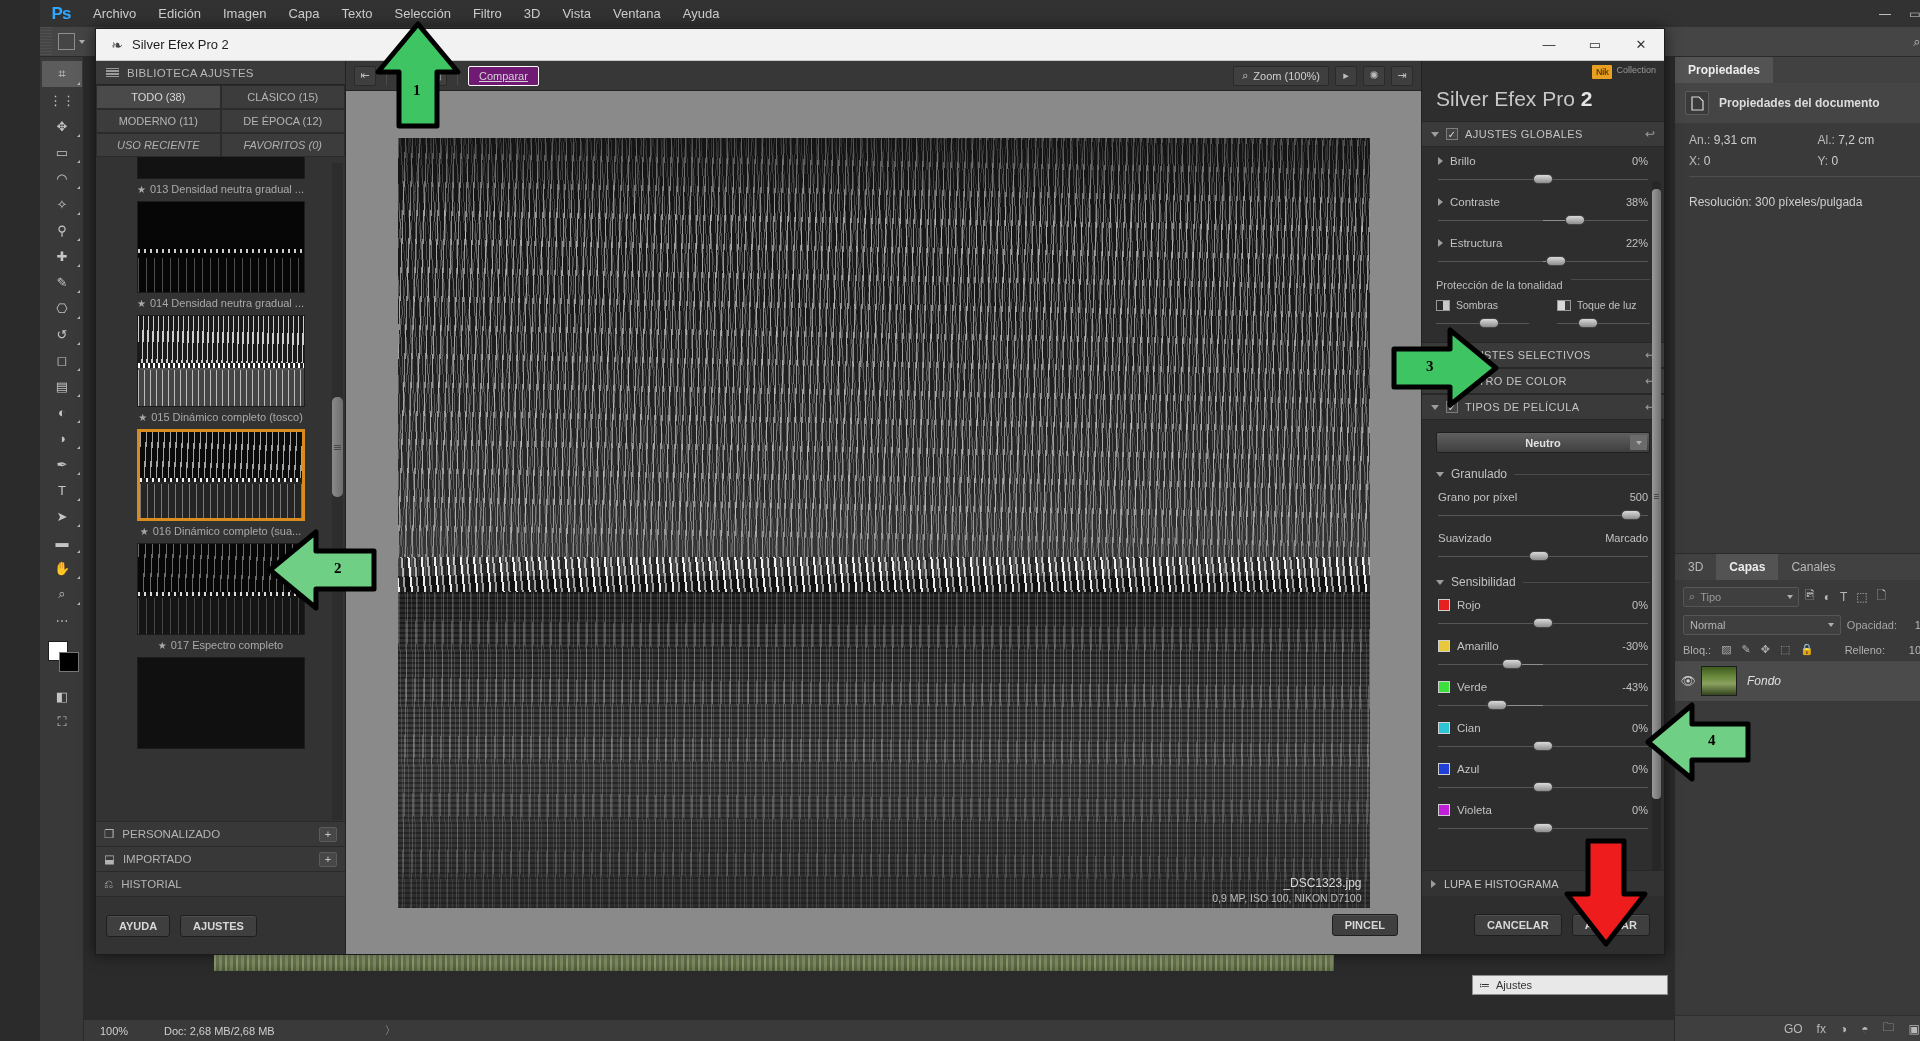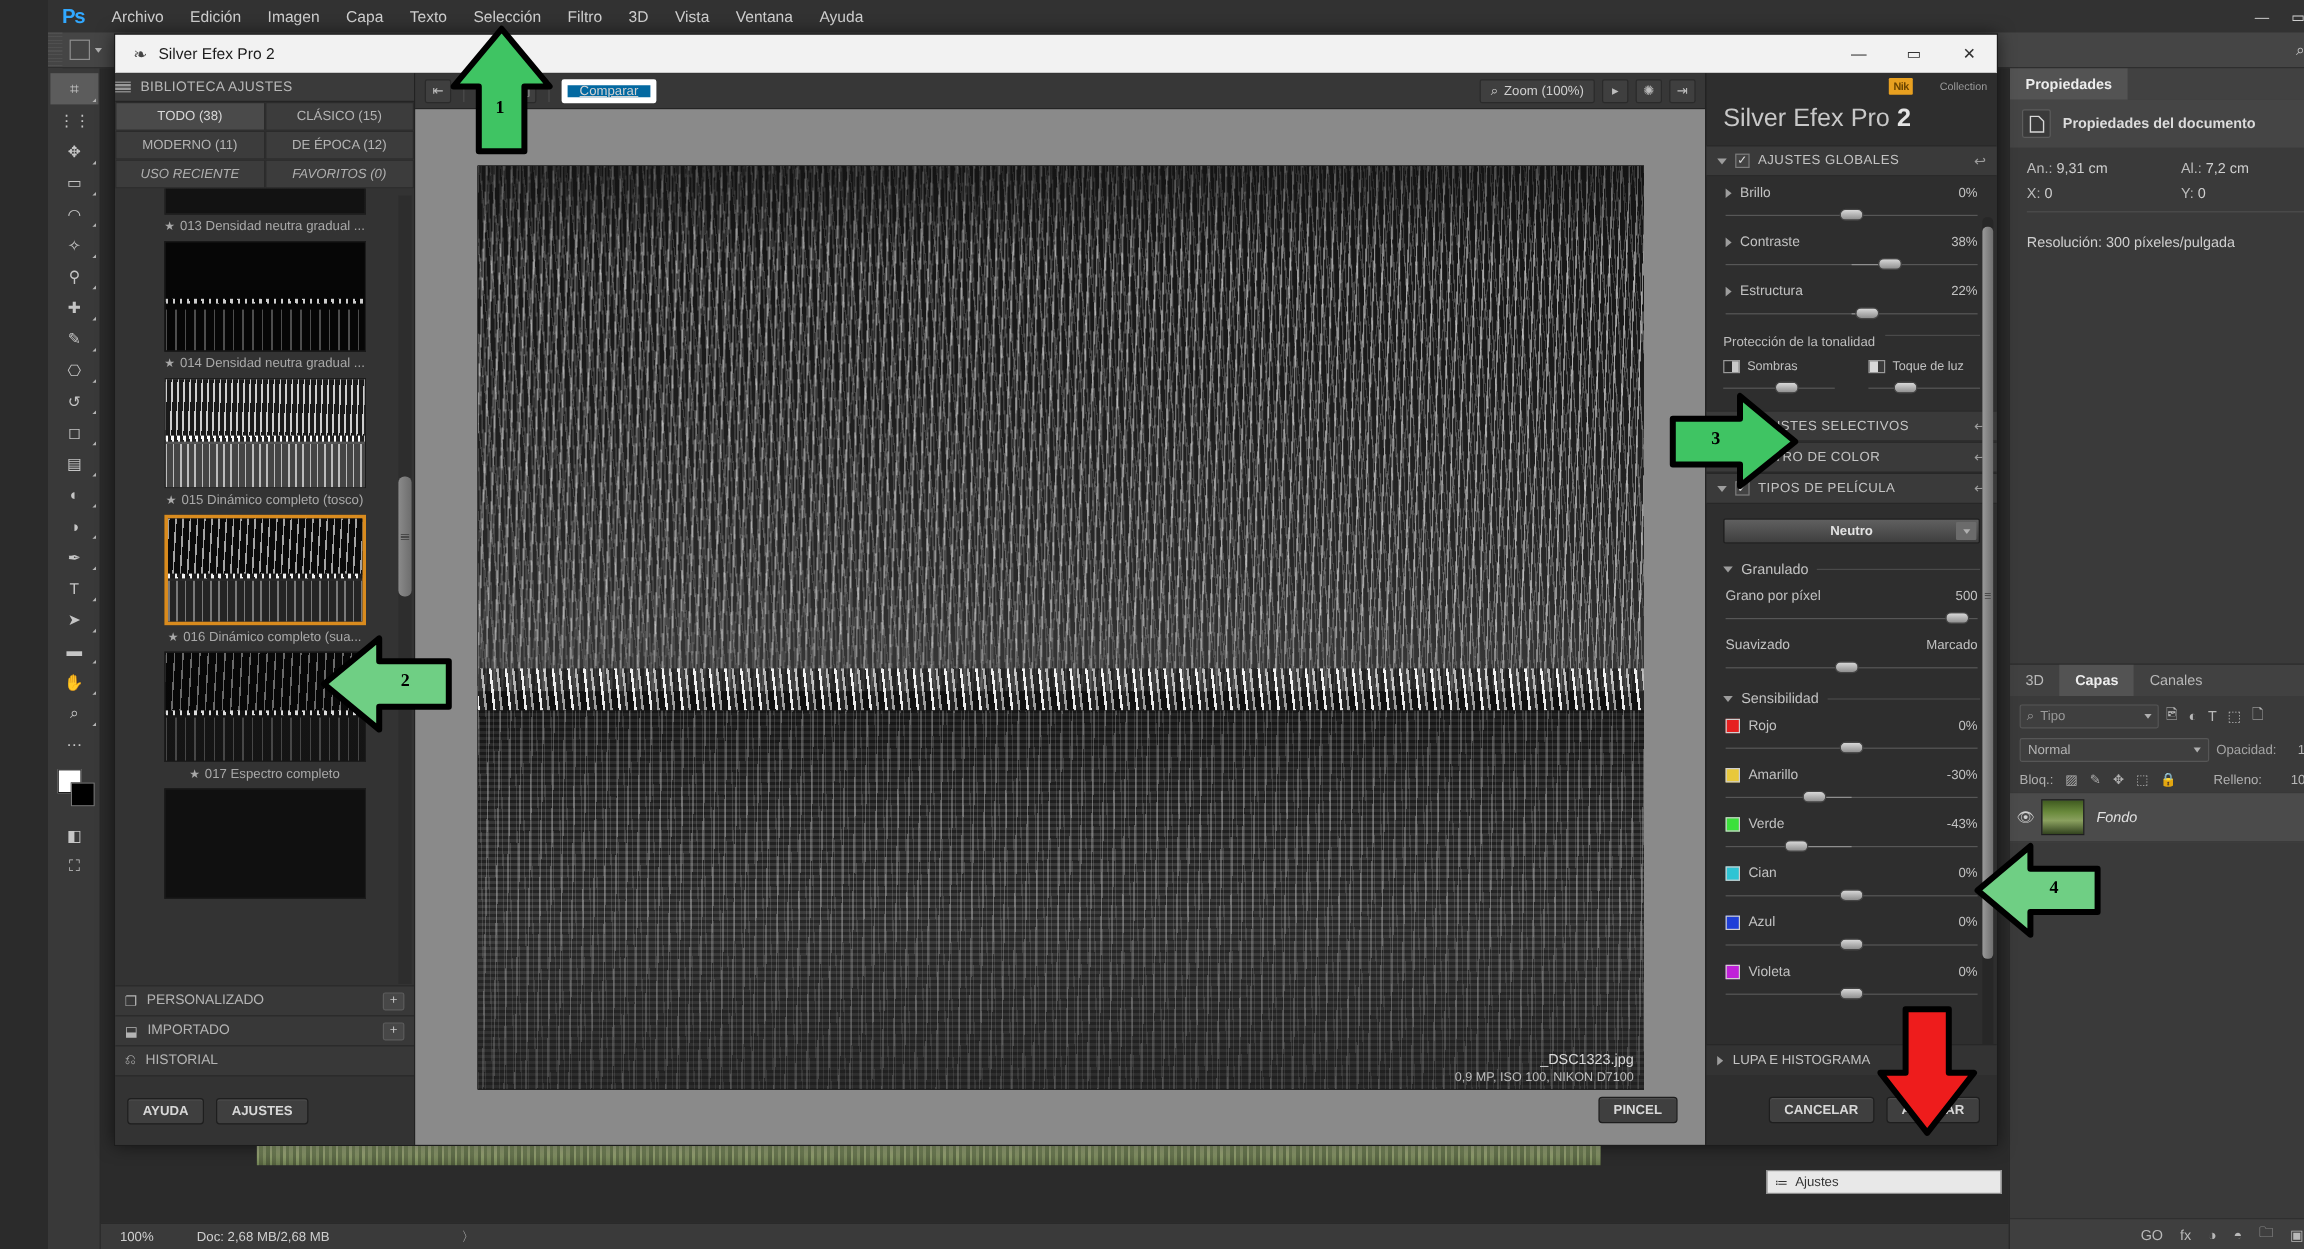--- a/index.html
+++ b/index.html
@@ -139,21 +139,21 @@
      margin-left:8px; color:#444; font-size: 14px; }
   .sep-title .txt { font-size: 13px; color: #1c1c1c; margin-left: 2px; }
   .sep-title .ctrls { margin-left:auto; display:flex; }
   .sep-title .ctrls div { width: 46px; height: 32px; display:flex; align-items:center; justify-content:center;
      font-size: 13px; color:#333; }
 
   .sep-body { position:absolute; left:0; top:32px; right:0; bottom:0; background:#2b2b2b; }
 
   
   .presets { position:absolute; left:0; top:0; width: 250px; bottom:0; background:#333; border-right:1px solid #222; }
-  .presets-hd { height:24px; background:#3a3a3a; display:flex; align-items:center; gap:8px; 
+  .presets-hd { height:24px; background:#3a3a3a; display:flex; align-items:center; gap:8px; padding-left:10px;
      border-bottom:1px solid #242424; }
   .hamb { width:13px; height:10px; display:flex; flex-direction:column; justify-content:space-between; }
   .hamb i { display:block; height:1.6px; background:#9a9a9a; }
   .presets-hd .t { font-size: 11.5px; color: #b8b8b8; letter-spacing:.3px; }
   .cat-grid { display:grid; grid-template-columns: 1fr 1fr; }
   .cat { height: 24px; display:flex; align-items:center; justify-content:center;
      font-size: 11px; color: #b5b5b5; background:#3c3c3c; border:1px solid #2b2b2b; }
   .cat.it { font-style: italic; color:#b0b0b0; }
   .cat.sel { background:#4a4a4a; color:#d8d8d8; }
   .preset-list { position:absolute; left:0; right:0; top: 96px; bottom: 128px; overflow:hidden; background:#333; }
@@ -180,21 +180,21 @@
      display:flex; align-items:center; justify-content:center;
      box-shadow: inset 0 1px 0 rgba(255,255,255,.08); }
 
   
   .preview { position:absolute; left:250px; right:243px; top:0; bottom:0; background:#2b2b2b; }
   .prev-toolbar { height: 30px; background:#373737; border-bottom:1px solid #242424;
      display:flex; align-items:center; gap:6px; padding: 0 8px; }
   .tb-btn { width: 22px; height: 20px; background:#3f3f3f; border:1px solid #2a2a2a; border-radius:2px;
      display:flex; align-items:center; justify-content:center; color:#bdbdbd; font-size:11px; }
   .tb-sep { width:1px; height:18px; background:#4c4c4c; margin: 0 4px; }
-  .tb-cmp { height: 20px; padding: 0 10px; background:#0369a1; border:5px solid #ffffff; border-radius:2px;
+  .tb-cmp { height: 20px; padding: 0 10px; background:#701a75; border:1px solid #ffffff; border-radius:2px;
      color:#d2d2d2; font-size:11px; display:flex;align-items:center;text-decoration:underline; }
   .tb-right { margin-left:auto; display:flex; align-items:center; gap:6px; }
   .tb-zoom { height:20px; padding:0 8px; background:#3f3f3f; border:1px solid #2a2a2a; border-radius:2px;
      color:#cfcfcf; font-size:11px; display:flex; align-items:center; gap:5px; }
 
   .prev-stage { position:absolute; left:0; right:0; top:30px; bottom:0; background:#8a8a8a;
      display:flex; align-items:center; justify-content:center; }
   .photo-wrap { position:relative; width: 972px; height: 770px; background:#111; }
   .photo {
     position:absolute; inset:0; background:#0a0a0a; overflow:hidden;
@@ -223,21 +223,21 @@
        repeating-linear-gradient(to bottom, rgba(0,0,0,.28) 0 2px, rgba(255,255,255,.05) 2px 5px);
      mask-image: linear-gradient(to bottom, rgba(0,0,0,.85) 0%, #000 40%, rgba(0,0,0,.55) 100%);
      -webkit-mask-image: linear-gradient(to bottom, rgba(0,0,0,.85) 0%, #000 40%, rgba(0,0,0,.55) 100%);
   }
   .photo-cap { position:absolute; right: 8px; bottom: 4px; text-align:right; }
   .photo-cap .fn { font-size: 12px; color:#d9d9d9; }
   .photo-cap .meta { font-size: 10.5px; color:#bdbdbd; margin-top: 2px; }
 
   
   .adjust { position:absolute; right:0; top:0; width: 243px; bottom:0; background:#2e2e2e; border-left:1px solid #222; }
-  .nik-badge { position:absolute; right: 8px; top: 4px; display:flex; align-items:center; gap:22px; }
+  .nik-badge { position:absolute; right: 8px; top: 4px; display:flex; gap:4px; }
   .nik-sq { background:#e8a020; color:#6b4400; font-size:9px; font-weight:bold; padding: 2px 4px; border-radius:1px; letter-spacing:-.5px; }
   .nik-txt { font-size:9px; color:#9a9a9a; }
   .sep-brand { padding: 26px 0 10px 14px; font-size: 21px; color:#c8c8c8; font-weight:300; }
   .sep-brand b { font-weight:bold; color:#e4e4e4; }
   .sect-hd { height: 26px; display:flex; align-items:center; gap:7px; padding: 0 9px;
      background:#3a3a3a; border-top:1px solid #272727; border-bottom:1px solid #272727; }
   .tri { width:0;height:0;border-left:4px solid transparent;border-right:4px solid transparent;border-top:5px solid #9d9d9d; }
   .tri.r { border:none; width:0;height:0;border-top:4px solid transparent;border-bottom:4px solid transparent;border-left:5px solid #9d9d9d; }
   .chk { width:12px;height:12px;border:1px solid #7d7d7d; background:#434343; color:#dcdcdc;
      font-size:10px; display:flex;align-items:center;justify-content:center; }

